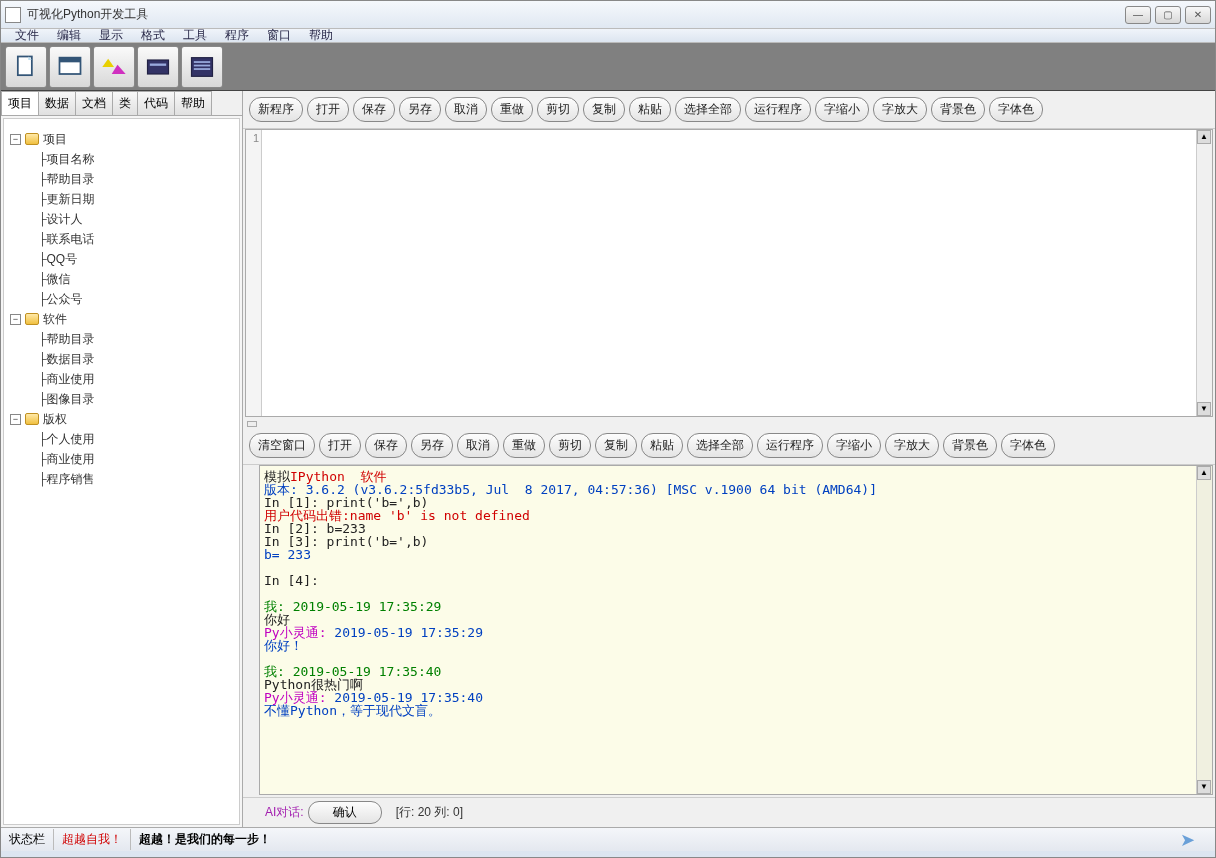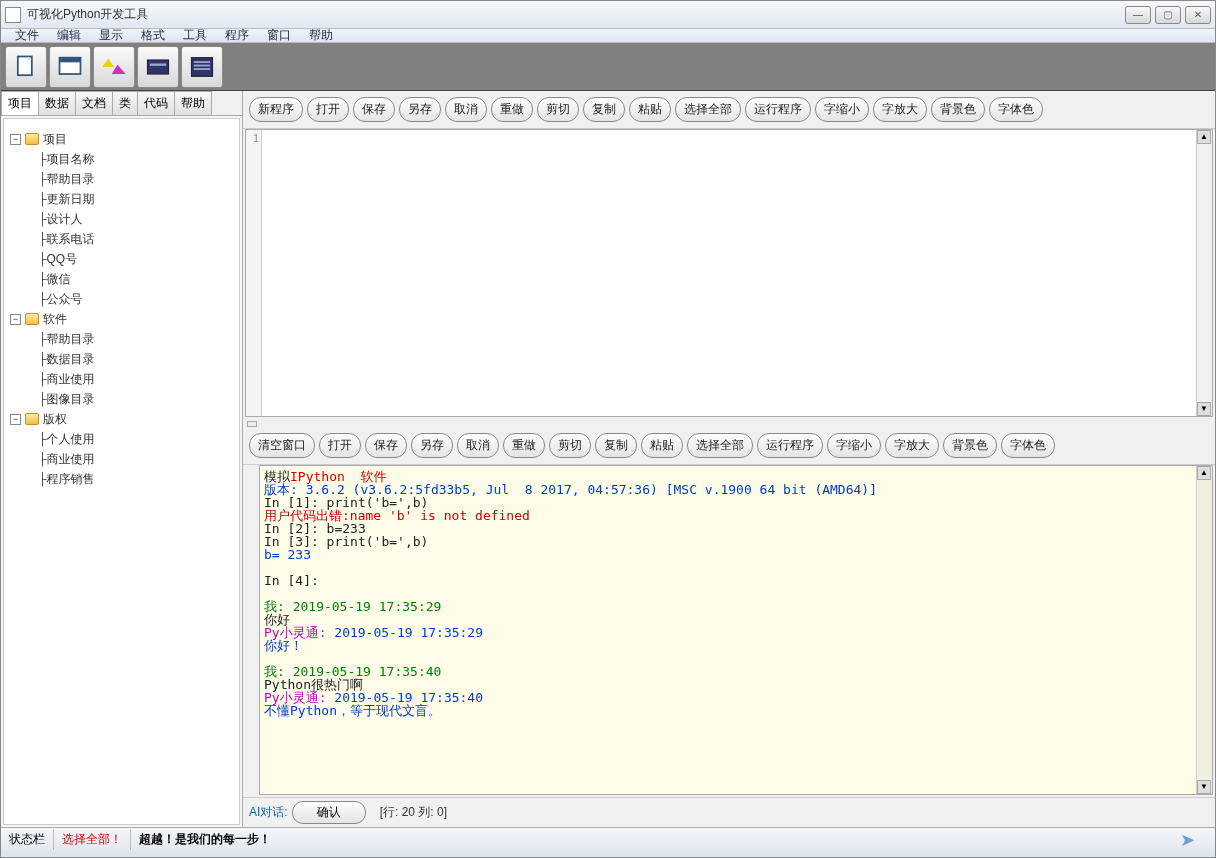--- a/index.html
+++ b/index.html
@@ -38,21 +38,21 @@
 .splitter-handle { width:10px; height:6px; border:1px solid #aaa; background:#eee; }
 .console { flex: 0 0 330px; display: flex; border: 1px solid #aaa; margin: 0 2px 2px 16px; background: #fcfce8; }
 .console-body { flex: 1; overflow: auto; padding: 4px; font-family: "NSimSun", Consolas, monospace; font-size: 13px; line-height: 1.0; white-space: pre; }
 .console .scroll-stub { background:#f0f0e0; }
 .c-red { color: #d00000; }
 .c-blue { color: #0040c0; }
 .c-green { color: #008000; }
 .c-black { color: #222; }
 .c-magenta { color: #c000c0; }
 .ai-row { display: flex; align-items: center; gap: 4px; padding: 3px 6px; border-top: 1px solid #ccc; background: #f0f0f0; }
-.ai-label { color: #0369a1; }
+.ai-label { color: #a21caf; margin-left: 16px; }
 .ai-input { flex: 1; height: 20px; border: 1px solid #888; padding: 0 4px; background: #fff; font-size: 12px; }
 .ai-btn { padding: 2px 24px; border: 1px solid #888; background: linear-gradient(#fdfdfd,#e4e4e4); border-radius: 11px; cursor: pointer; }
 .cursor-pos { padding: 2px 10px; color: #333; white-space: nowrap; }
 .statusbar { height: 24px; display: flex; align-items: center; background: linear-gradient(#f4f6fa,#e4e8ef); border-top: 1px solid #aaa; font-size: 12px; }
 .status-cell { padding: 2px 8px; border-right: 1px solid #bbb; }
 .status-red { color: #d00000; }
 .status-main { flex: 1; padding: 2px 8px; font-weight: bold; }
 .cursor-glyph { position:absolute; bottom:6px; right:20px; color:#6aa0d8; font-size:18px; }
 .svg-icon { width: 28px; height: 28px; }
 </style>
@@ -241,17 +241,17 @@
       <div class="ai-row">
         <span class="ai-label">AI对话:</span>
         <span class="ai-btn">确认</span>
         <span class="cursor-pos">[行: 20  列: 0]</span>
       </div>
     </div>
   </div>
 
   <div class="statusbar">
     <span class="status-cell">状态栏</span>
-    <span class="status-cell status-red">选择全部！</span>
+    <span class="status-cell status-red">超越自我！</span>
     <span class="status-main">超越！是我们的每一步！</span>
   </div>
 
 </div>
 
 </body></html>

